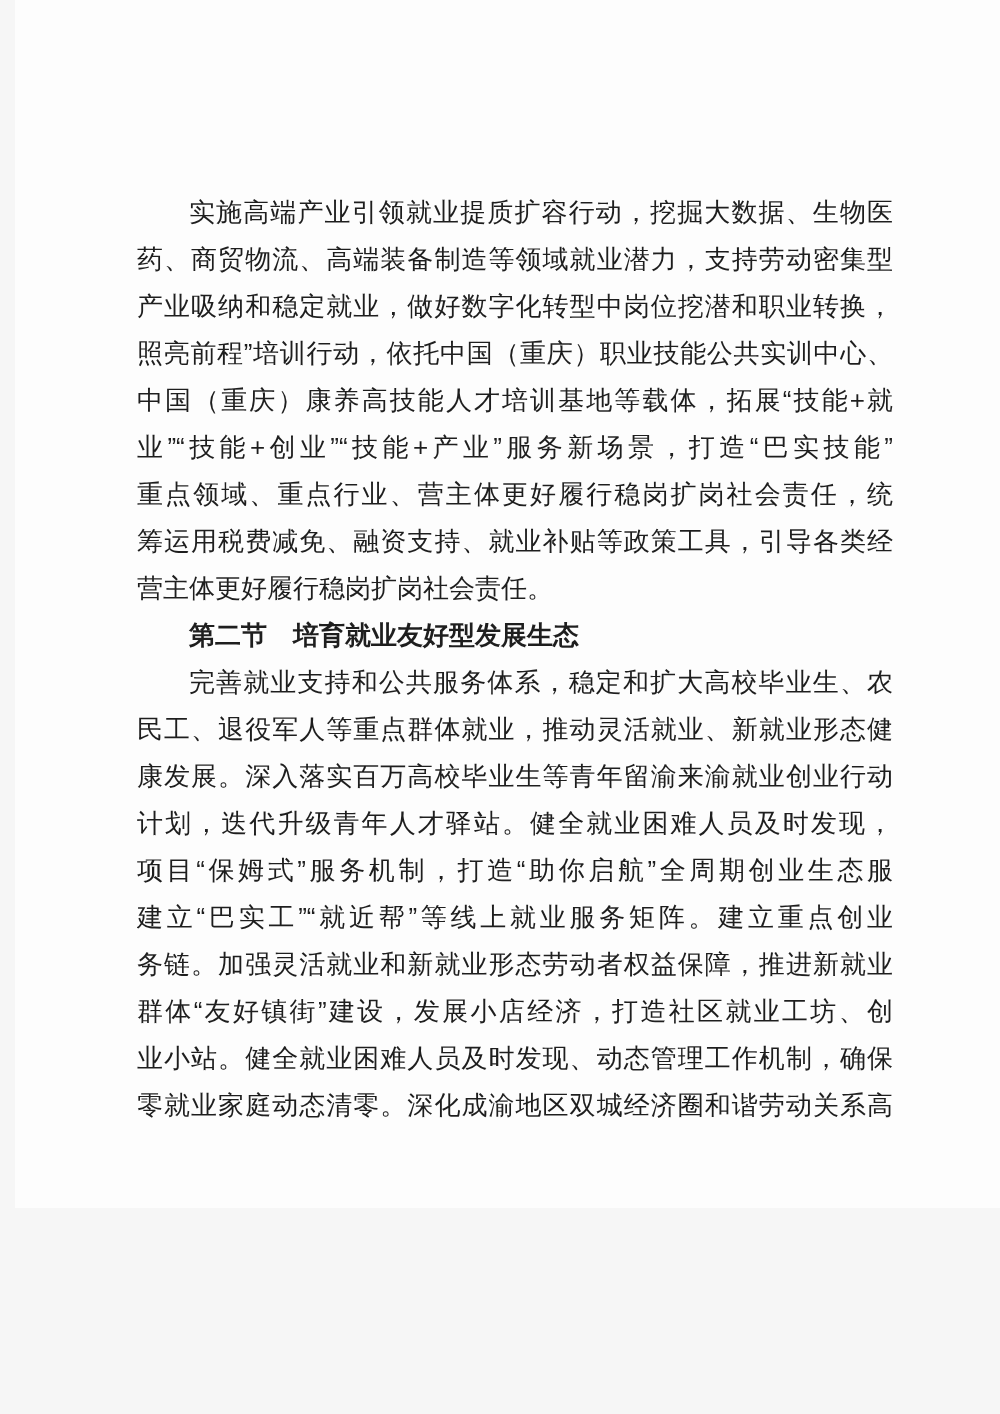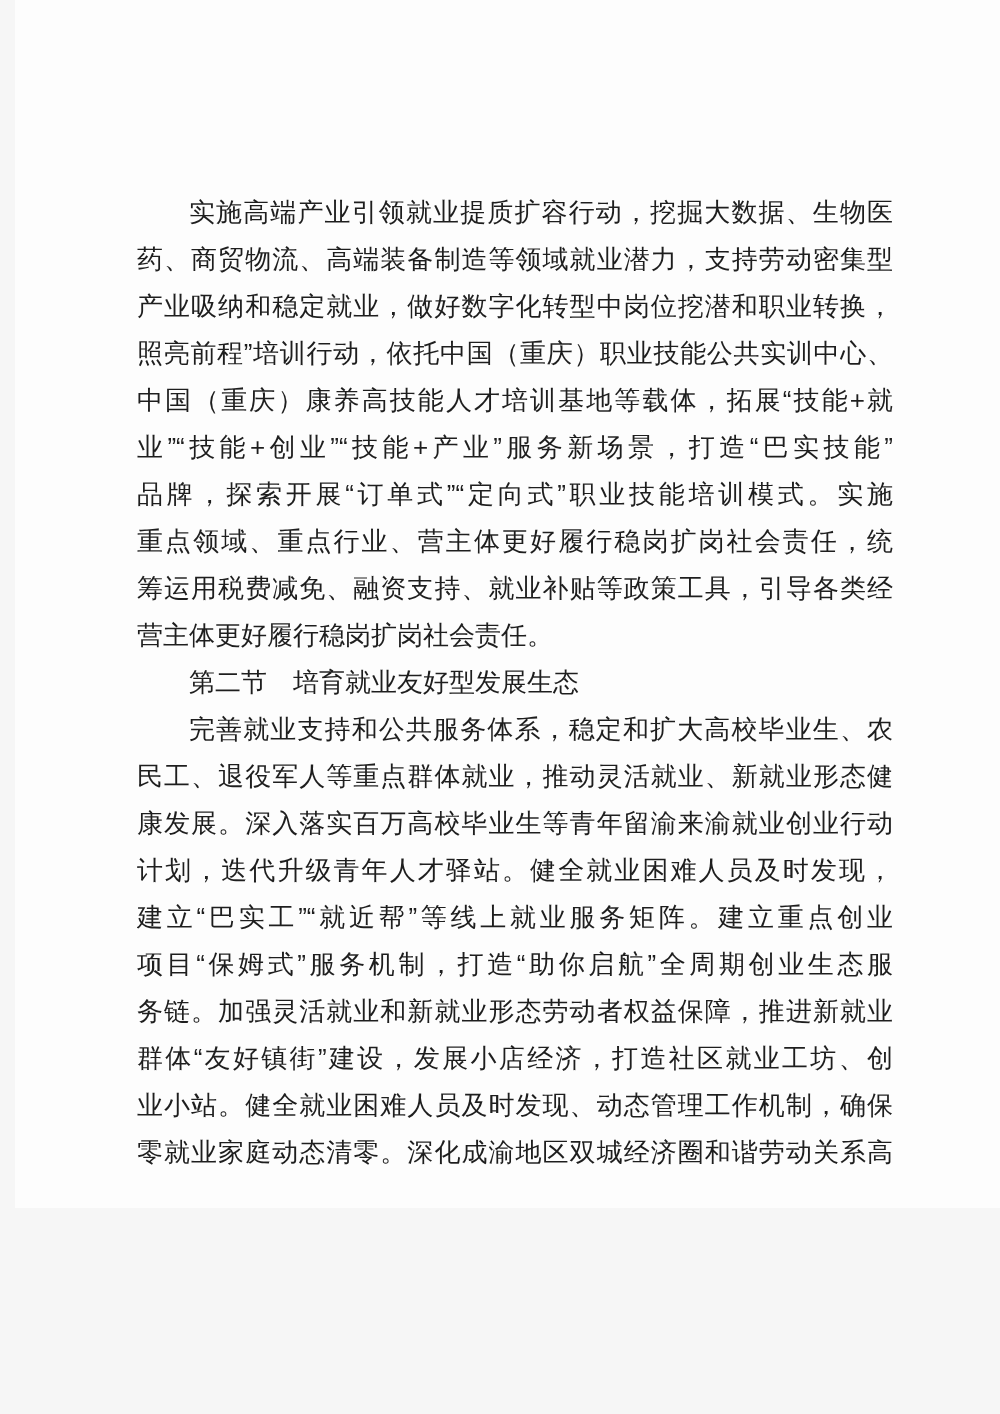--- a/index.html
+++ b/index.html
@@ -43,21 +43,21 @@
   .line.indent {
     text-indent: 52px;
   }
   .line.short {
     text-align: right;
     text-align-last: left;
   }
   .line.heading {
     text-align: left;
     text-align-last: left;
-    font-weight: 400;
+    font-weight: 700;
   }
   .footer {
     position: absolute;
     left: 126px;
     top: 1278px;
     font-family: "DejaVu Serif", "Liberation Serif", serif;
     font-size: 20px;
     color: #c2410c;
     letter-spacing: 1px;
   }
@@ -71,33 +71,32 @@
 <div class="page">
 
   <div class="text-block">
 
     <div class="line indent">实施高端产业引领就业提质扩容行动，挖掘大数据、生物医</div>
     <div class="line">药、商贸物流、高端装备制造等领域就业潜力，支持劳动密集型</div>
     <div class="line">产业吸纳和稳定就业，做好数字化转型中岗位挖潜和职业转换，</div>
     <div class="line">照亮前程”培训行动，依托中国（重庆）职业技能公共实训中心、</div>
     <div class="line">中国（重庆）康养高技能人才培训基地等载体，拓展“技能+就</div>
     <div class="line">业”“技能+创业”“技能+产业”服务新场景，打造“巴实技能”</div>
-    <div class="line">品牌，探索开展“订单式”“定向式”职业技能培训模式。实施</div>
     <div class="line">重点领域、重点行业、营主体更好履行稳岗扩岗社会责任，统</div>
     <div class="line">筹运用税费减免、融资支持、就业补贴等政策工具，引导各类经</div>
     <div class="line short">营主体更好履行稳岗扩岗社会责任。</div>
 
     <div class="line indent heading">第二节　培育就业友好型发展生态</div>
 
     <div class="line indent">完善就业支持和公共服务体系，稳定和扩大高校毕业生、农</div>
     <div class="line">民工、退役军人等重点群体就业，推动灵活就业、新就业形态健</div>
     <div class="line">康发展。深入落实百万高校毕业生等青年留渝来渝就业创业行动</div>
     <div class="line">计划，迭代升级青年人才驿站。健全就业困难人员及时发现，</div>
+    <div class="line">项目“保姆式”服务机制，打造“助你启航”全周期创业生态服</div>
     <div class="line">建立“巴实工”“就近帮”等线上就业服务矩阵。建立重点创业</div>
-    <div class="line">项目“保姆式”服务机制，打造“助你启航”全周期创业生态服</div>
     <div class="line">务链。加强灵活就业和新就业形态劳动者权益保障，推进新就业</div>
     <div class="line">群体“友好镇街”建设，发展小店经济，打造社区就业工坊、创</div>
     <div class="line">业小站。健全就业困难人员及时发现、动态管理工作机制，确保</div>
     <div class="line">零就业家庭动态清零。深化成渝地区双城经济圈和谐劳动关系高</div>
 
   </div>
 
   <div class="footer">
     <span>–</span><span>98</span><span>–</span>
   </div>

